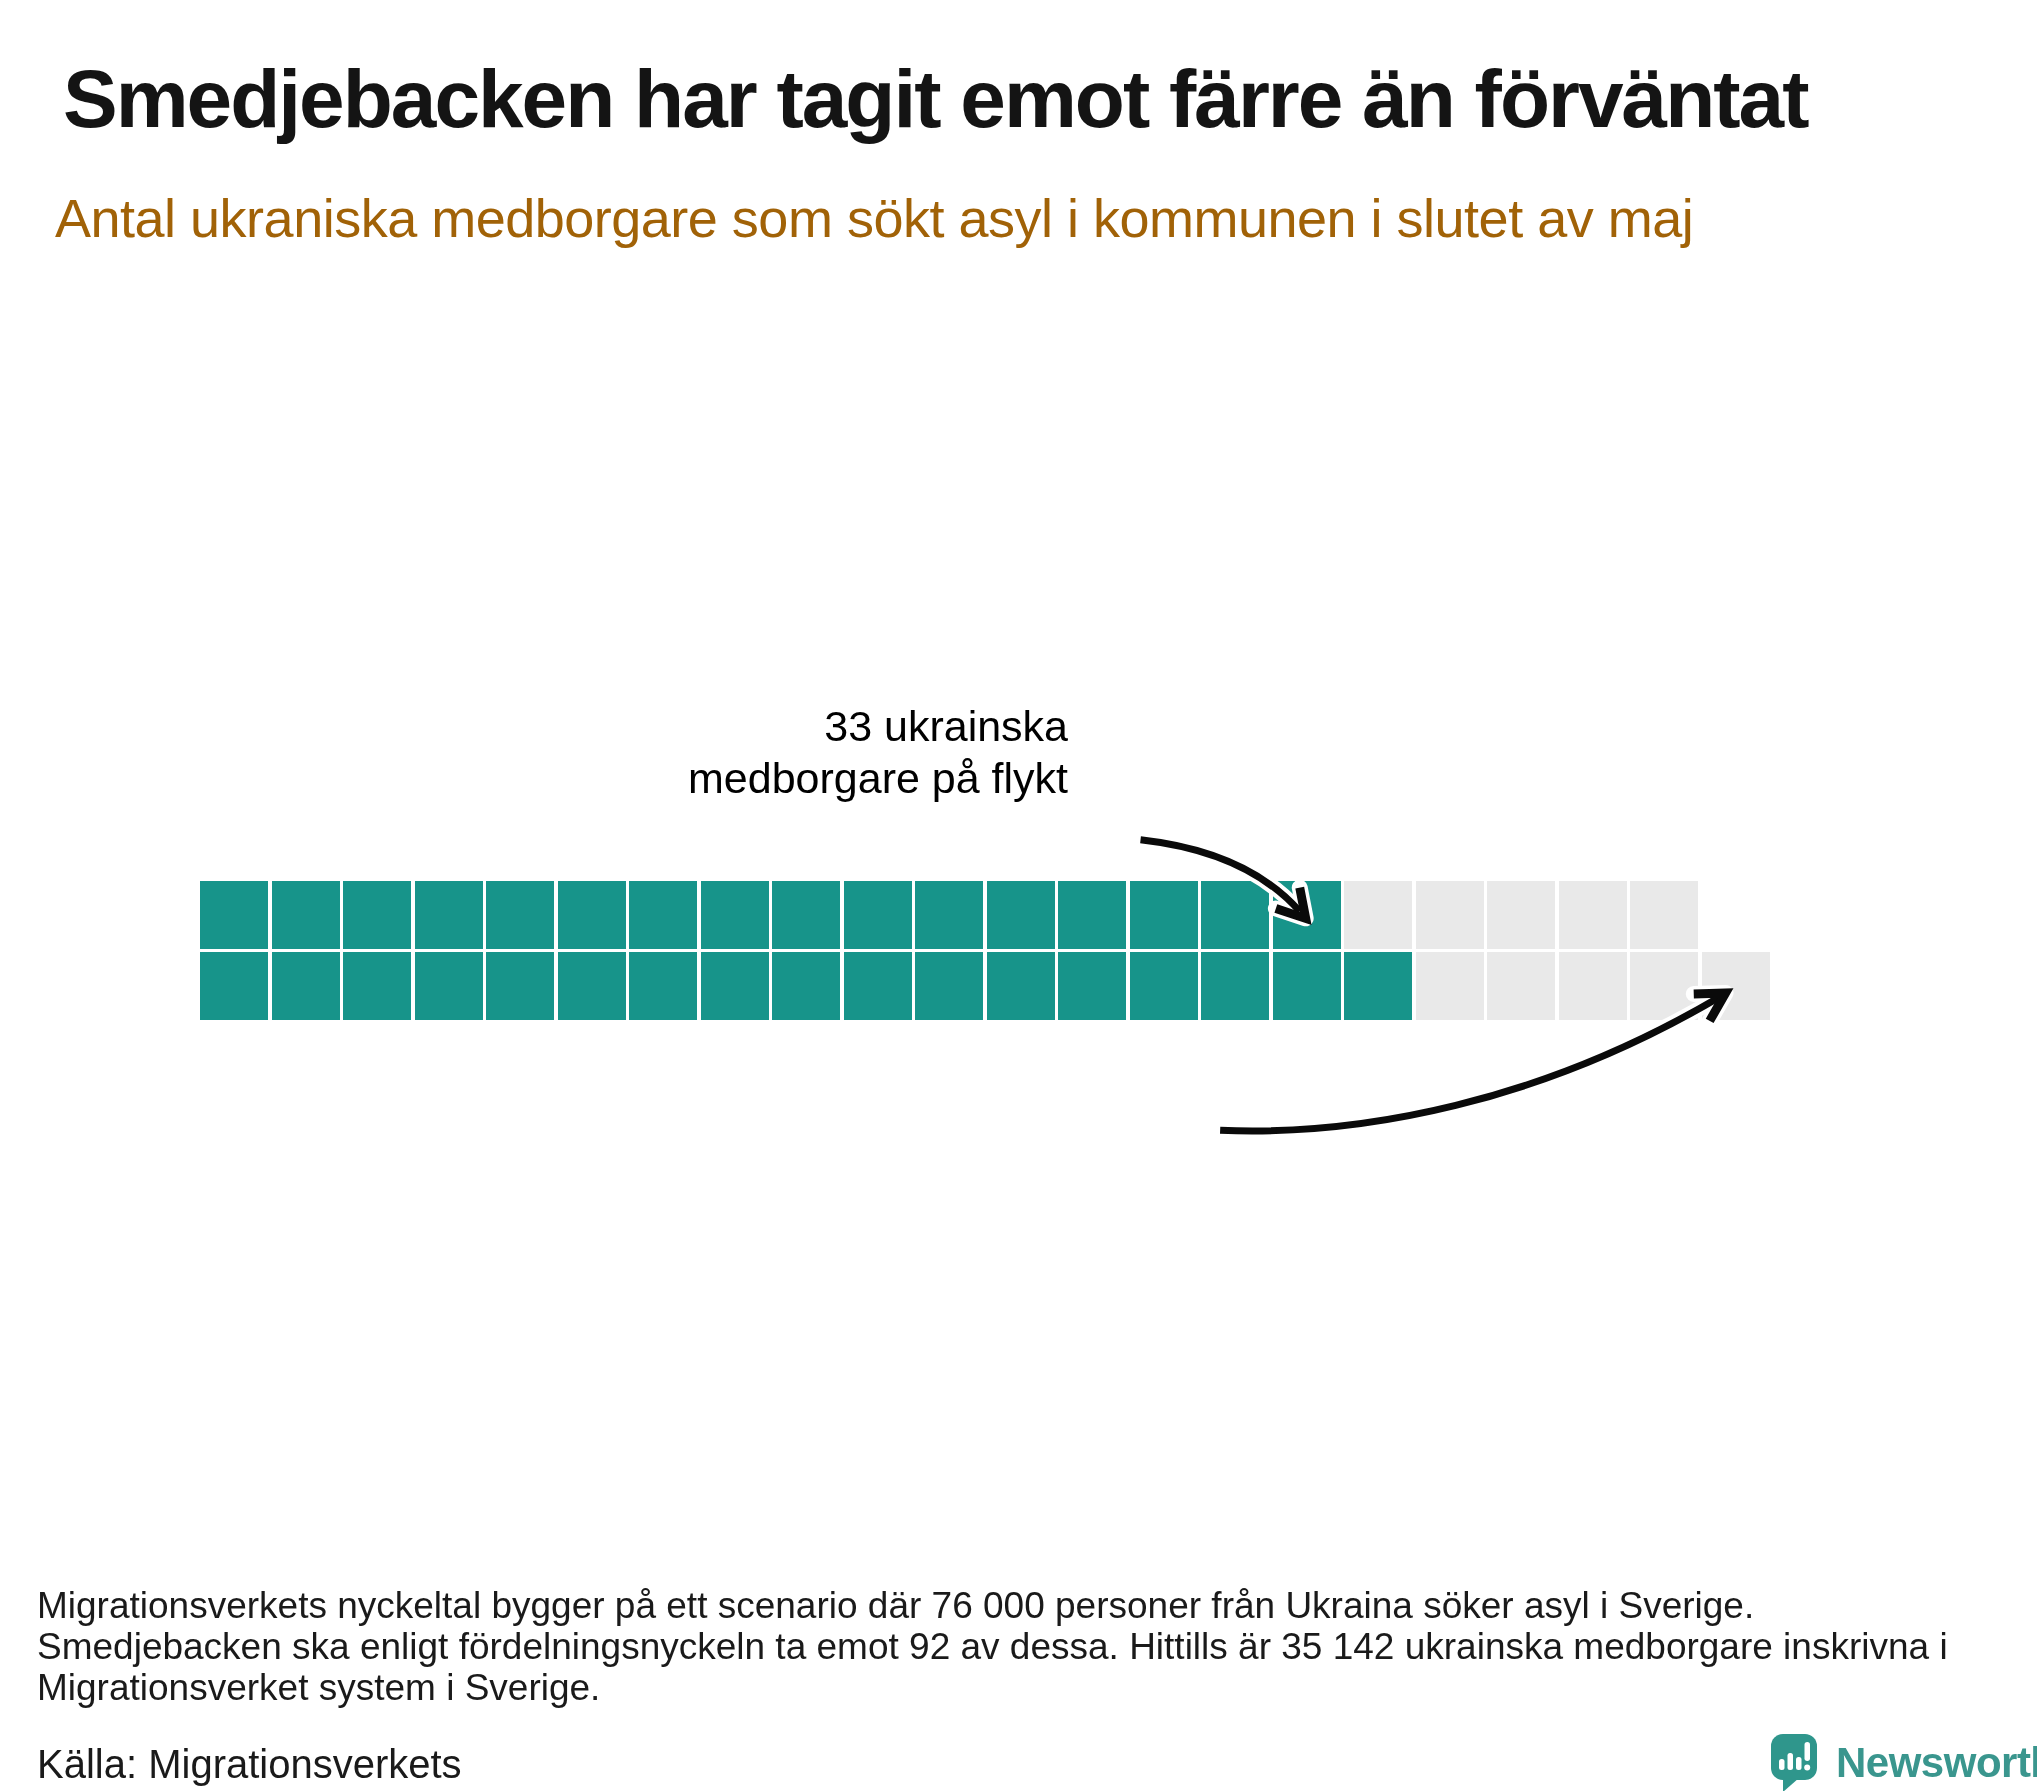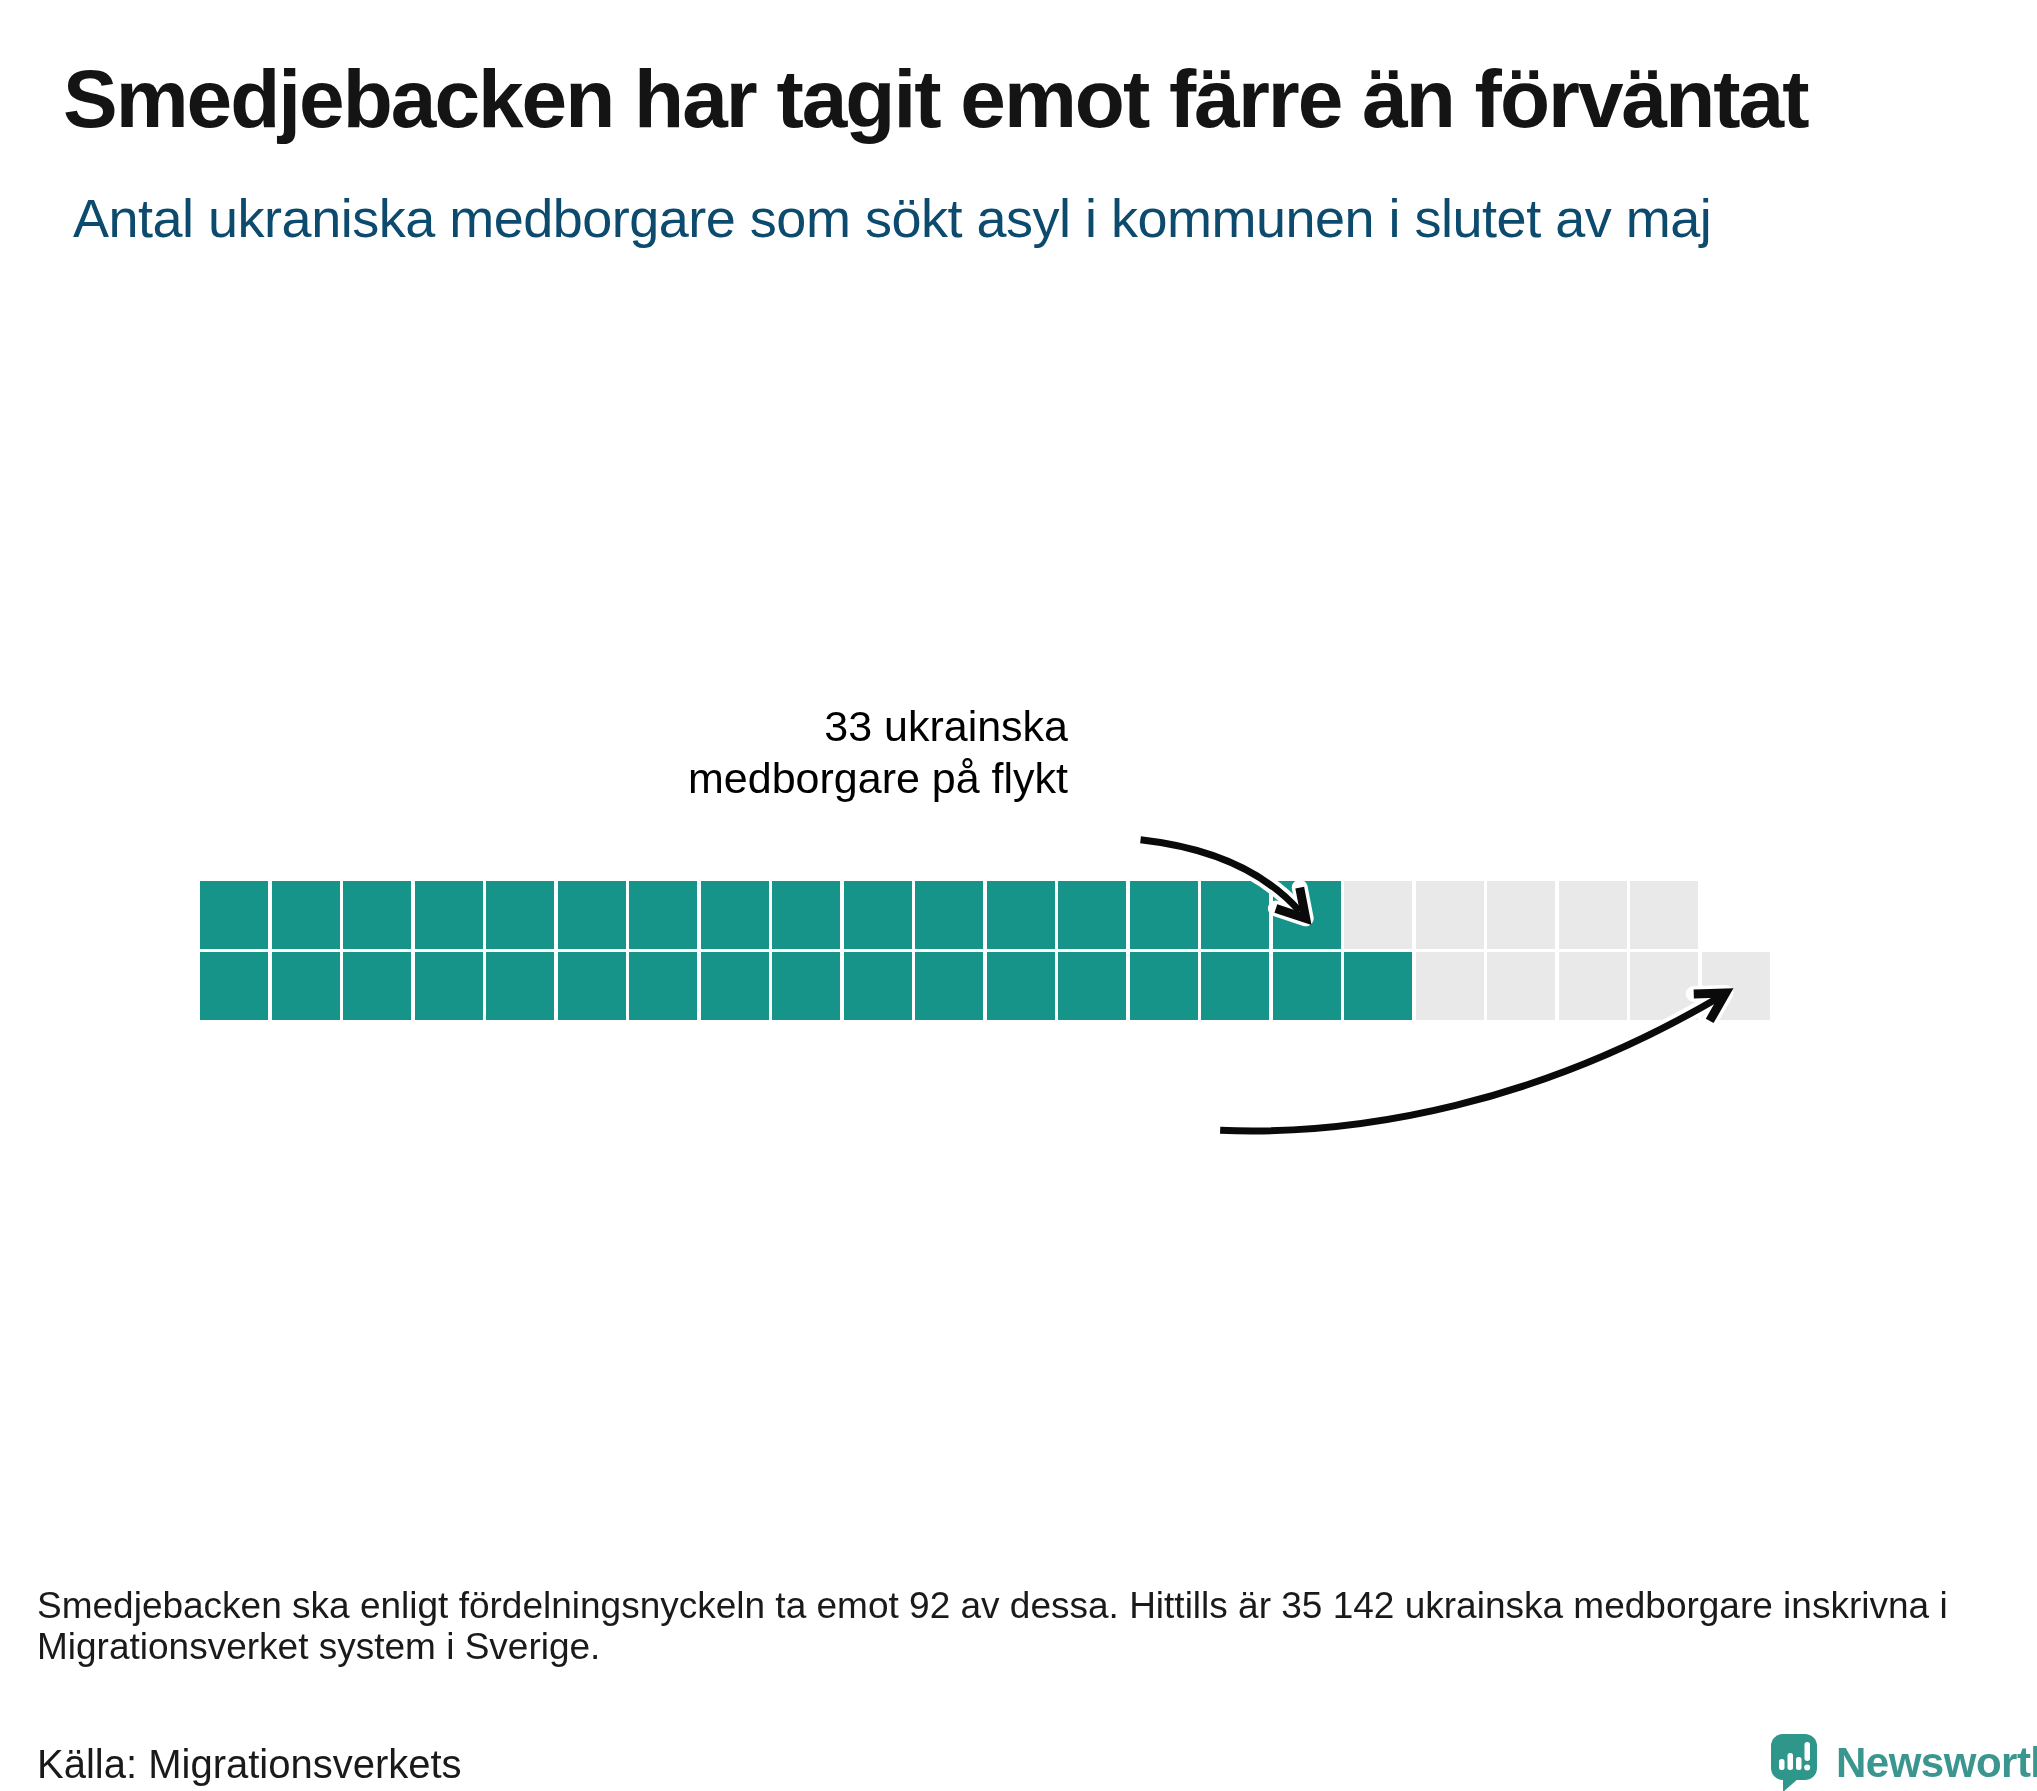--- a/index.html
+++ b/index.html
@@ -11,23 +11,23 @@
     overflow:hidden;
     margin-left:28px;
   }
   .abs{position:absolute;}
   #title{
     left:35px;top:52px;
     font-size:82px;font-weight:700;letter-spacing:-2px;
     color:#141414;white-space:nowrap;
   }
   #subtitle{
-    left:45px;top:187px;
+    left:27px;top:187px;
     font-size:54px;font-weight:400;letter-spacing:-0.5px;
-    color:#0c4a6e;white-space:nowrap;text-align:right;
+    color:#a16207;white-space:nowrap;text-align:right;
   }
   .waffle-row{display:flex;gap:3.5px;}
   .cell{width:68px;height:68px;flex:0 0 68px;}
   #annotation-actual{
     left:660px;top:700px;
     font-size:43px;line-height:52px;color:#000;
     white-space:nowrap;
     text-align:right;
   }
   #annotation-expected{
@@ -127,20 +127,21 @@
 
     <g>
       <path d="M1198,1136 C1340,1142 1520,1108 1700,1002" fill="none" stroke="#ffffff" stroke-width="15" stroke-linecap="round"></path>
       <path d="M1690,1026 L1706,998 L1674,999" fill="none" stroke="#ffffff" stroke-width="16" stroke-linejoin="round" stroke-linecap="round"></path>
       <path d="M1198,1136 C1340,1142 1520,1108 1700,1002" fill="none" stroke="#0a0a0a" stroke-width="7"></path>
       <path d="M1690,1026 L1706,998 L1674,999" fill="none" stroke="#0a0a0a" stroke-width="9" stroke-linejoin="miter"></path>
     </g>
   </svg>
 
   <div id="footer-note" class="abs">
+    <div>Migrationsverkets nyckeltal bygger på ett scenario där 76 000 personer från Ukraina söker asyl i Sverige.</div>
     <div>Smedjebacken ska enligt fördelningsnyckeln ta emot 92 av dessa. Hittills är 35 142 ukrainska medborgare inskrivna i</div>
     <div>Migrationsverket system i Sverige.</div>
   </div>
 
   <div id="source-line" class="abs">Källa: Migrationsverkets</div>
 
   <div id="brand" class="abs">
     <svg width="52" height="62" viewBox="0 0 52 62">
       <path d="M14,45 L14,60 L30,46 Z" fill="#2f968c"></path>
       <rect x="2" y="2" width="46" height="46" rx="12" fill="#2f968c"></rect>

